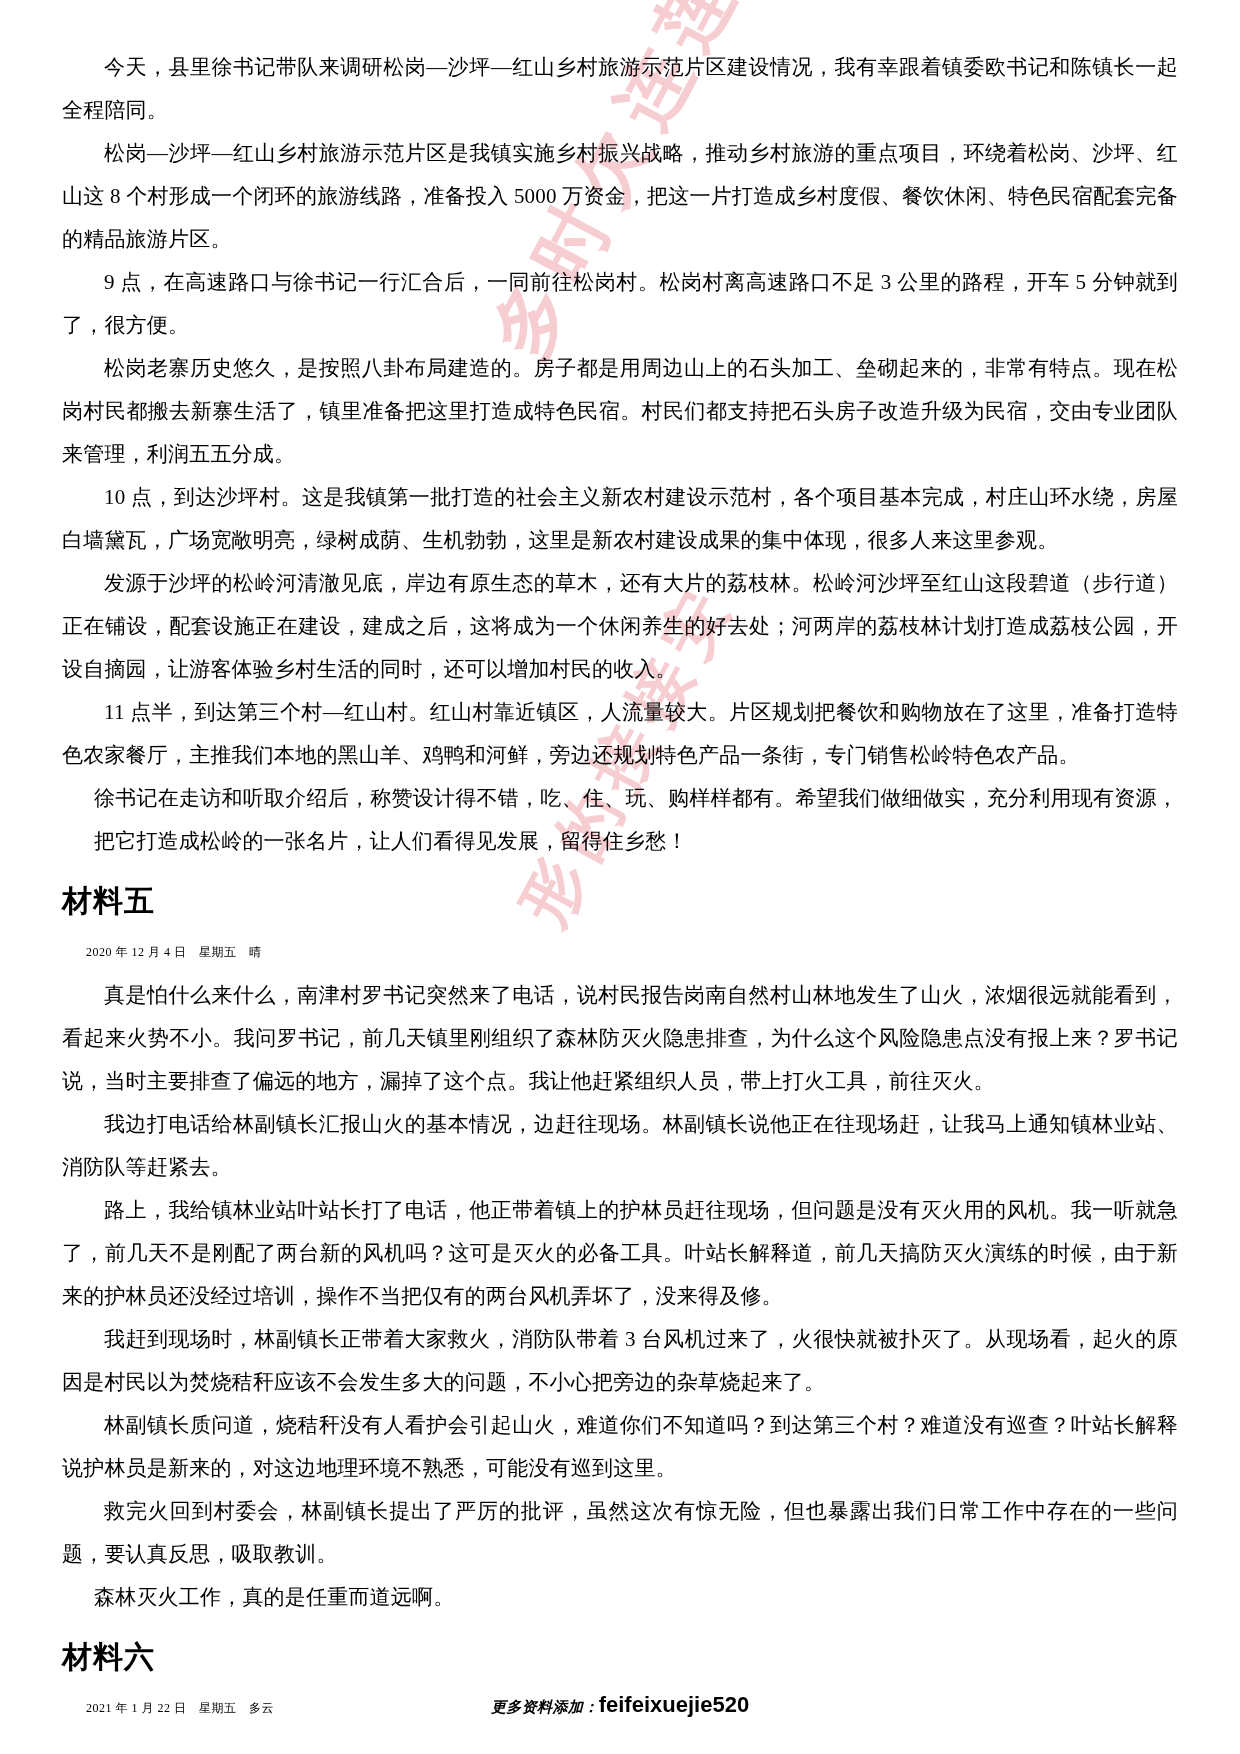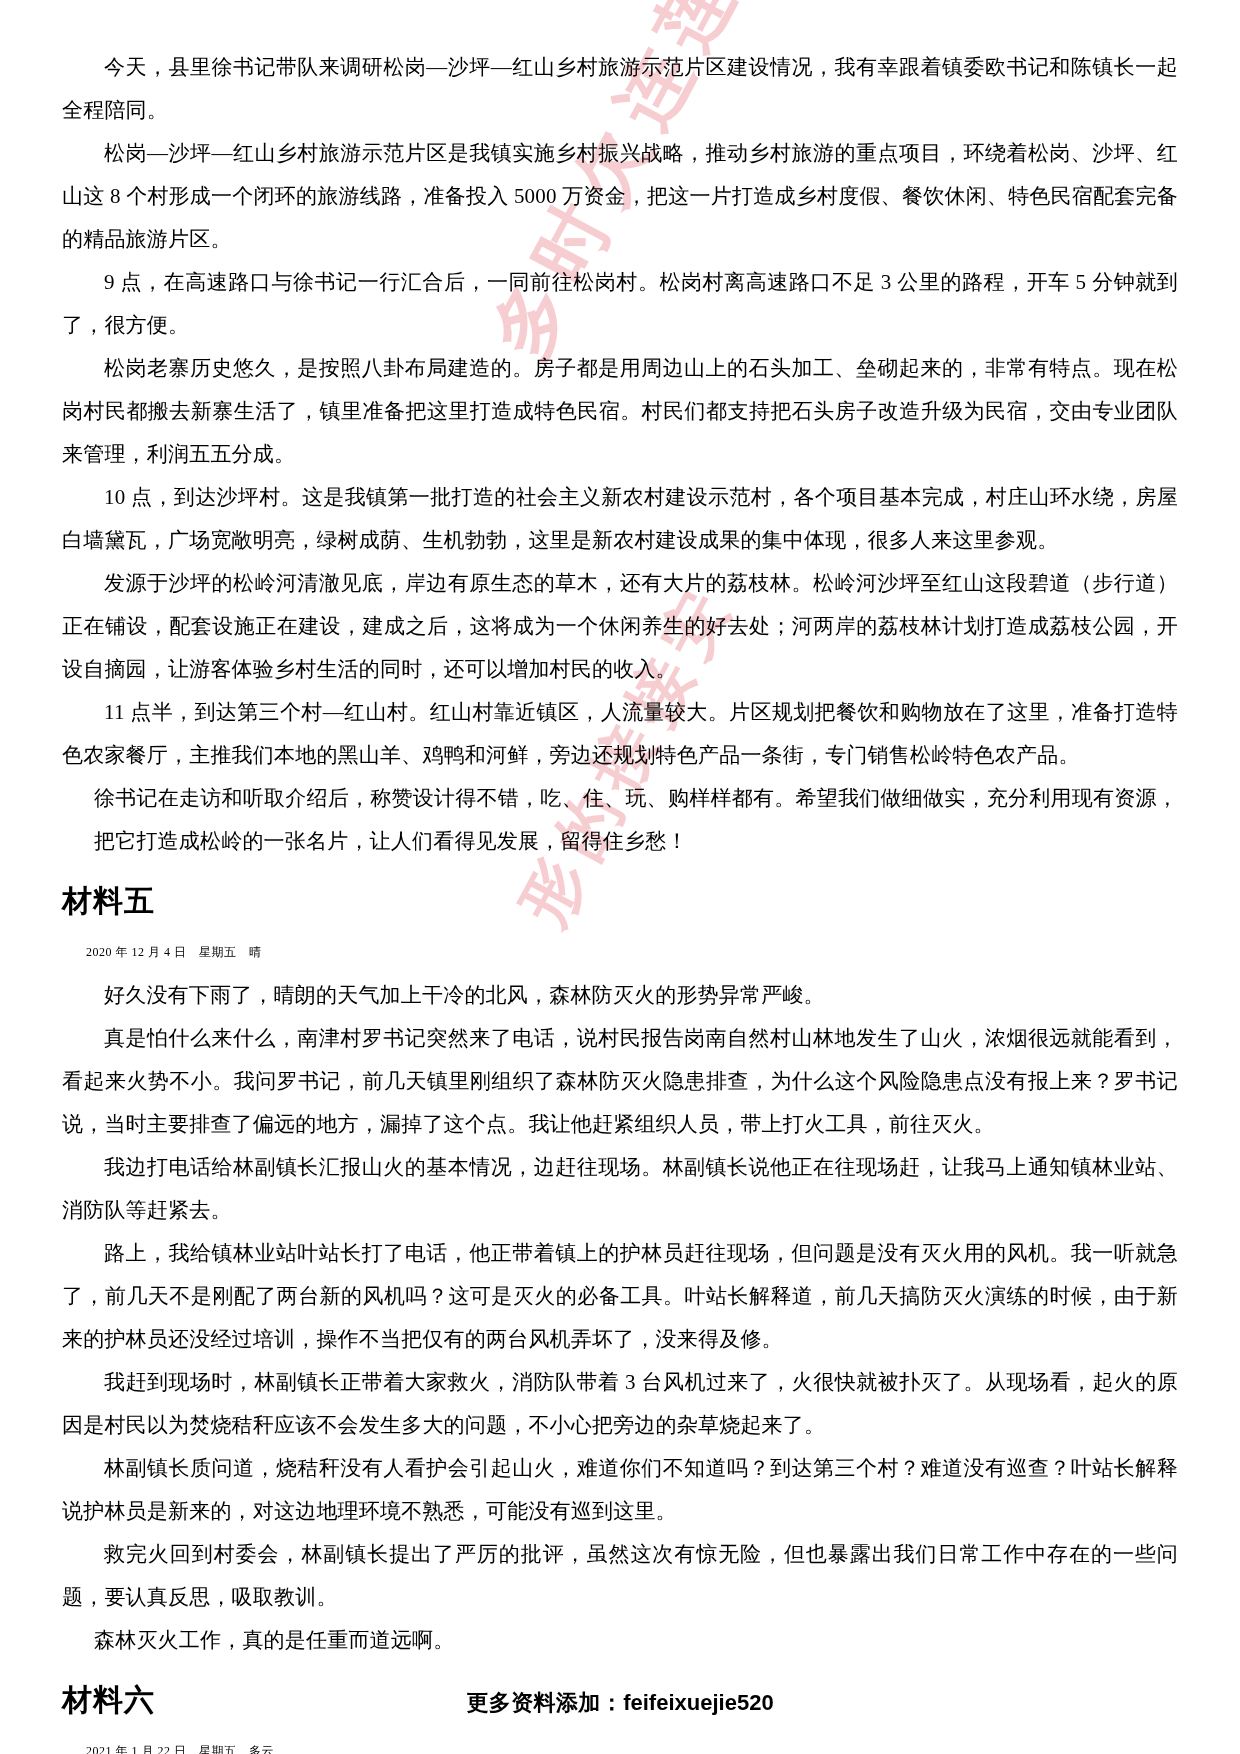--- a/index.html
+++ b/index.html
@@ -93,24 +93,25 @@
 
   .footer {
     position: absolute;
     left: 0;
     right: 0;
     bottom: 36px;
     text-align: center;
     z-index: 3;
   }
   .footer-text {
-    font-size: 22px;
+    font-size: 15px;
     font-weight: 700;
     font-family: "Liberation Serif", "DejaVu Serif", serif;
     letter-spacing: 0.4px;
+    font-style: italic;
   }
   .footer-handle {
     font-family: "Liberation Sans", "DejaVu Sans", sans-serif;
     font-weight: 700;
     font-size: 22px;
   }
 </style>
 </head>
 <body>
 
@@ -127,21 +128,20 @@
     <p class="para indent">松岗—沙坪—红山乡村旅游示范片区是我镇实施乡村振兴战略，推动乡村旅游的重点项目，环绕着松岗、沙坪、红山这 8 个村形成一个闭环的旅游线路，准备投入 5000 万资金，把这一片打造成乡村度假、餐饮休闲、特色民宿配套完备的精品旅游片区。</p>
     <p class="para indent">9 点，在高速路口与徐书记一行汇合后，一同前往松岗村。松岗村离高速路口不足 3 公里的路程，开车 5 分钟就到了，很方便。</p>
     <p class="para indent">松岗老寨历史悠久，是按照八卦布局建造的。房子都是用周边山上的石头加工、垒砌起来的，非常有特点。现在松岗村民都搬去新寨生活了，镇里准备把这里打造成特色民宿。村民们都支持把石头房子改造升级为民宿，交由专业团队来管理，利润五五分成。</p>
     <p class="para indent">10 点，到达沙坪村。这是我镇第一批打造的社会主义新农村建设示范村，各个项目基本完成，村庄山环水绕，房屋白墙黛瓦，广场宽敞明亮，绿树成荫、生机勃勃，这里是新农村建设成果的集中体现，很多人来这里参观。</p>
     <p class="para indent">发源于沙坪的松岭河清澈见底，岸边有原生态的草木，还有大片的荔枝林。松岭河沙坪至红山这段碧道（步行道）正在铺设，配套设施正在建设，建成之后，这将成为一个休闲养生的好去处；河两岸的荔枝林计划打造成荔枝公园，开设自摘园，让游客体验乡村生活的同时，还可以增加村民的收入。</p>
     <p class="para indent">11 点半，到达第三个村—红山村。红山村靠近镇区，人流量较大。片区规划把餐饮和购物放在了这里，准备打造特色农家餐厅，主推我们本地的黑山羊、鸡鸭和河鲜，旁边还规划特色产品一条街，专门销售松岭特色农产品。</p>
     <p class="para noindent">徐书记在走访和听取介绍后，称赞设计得不错，吃、住、玩、购样样都有。希望我们做细做实，充分利用现有资源，把它打造成松岭的一张名片，让人们看得见发展，留得住乡愁！</p>
 
     <h2 class="section-title">材料五</h2>
     <p class="datetime">2020 年 12 月 4 日　星期五　晴</p>
-    <p class="para indent">好久没有下雨了，晴朗的天气加上干冷的北风，森林防灭火的形势异常严峻。</p>
     <p class="para indent">真是怕什么来什么，南津村罗书记突然来了电话，说村民报告岗南自然村山林地发生了山火，浓烟很远就能看到，看起来火势不小。我问罗书记，前几天镇里刚组织了森林防灭火隐患排查，为什么这个风险隐患点没有报上来？罗书记说，当时主要排查了偏远的地方，漏掉了这个点。我让他赶紧组织人员，带上打火工具，前往灭火。</p>
     <p class="para indent">我边打电话给林副镇长汇报山火的基本情况，边赶往现场。林副镇长说他正在往现场赶，让我马上通知镇林业站、消防队等赶紧去。</p>
     <p class="para indent">路上，我给镇林业站叶站长打了电话，他正带着镇上的护林员赶往现场，但问题是没有灭火用的风机。我一听就急了，前几天不是刚配了两台新的风机吗？这可是灭火的必备工具。叶站长解释道，前几天搞防灭火演练的时候，由于新来的护林员还没经过培训，操作不当把仅有的两台风机弄坏了，没来得及修。</p>
     <p class="para indent">我赶到现场时，林副镇长正带着大家救火，消防队带着 3 台风机过来了，火很快就被扑灭了。从现场看，起火的原因是村民以为焚烧秸秆应该不会发生多大的问题，不小心把旁边的杂草烧起来了。</p>
     <p class="para indent">林副镇长质问道，烧秸秆没有人看护会引起山火，难道你们不知道吗？到达第三个村？难道没有巡查？叶站长解释说护林员是新来的，对这边地理环境不熟悉，可能没有巡到这里。</p>
     <p class="para indent">救完火回到村委会，林副镇长提出了严厉的批评，虽然这次有惊无险，但也暴露出我们日常工作中存在的一些问题，要认真反思，吸取教训。</p>
     <p class="para noindent">森林灭火工作，真的是任重而道远啊。</p>
 
     <h2 class="section-title">材料六</h2>
     <p class="datetime">2021 年 1 月 22 日　星期五　多云</p>

